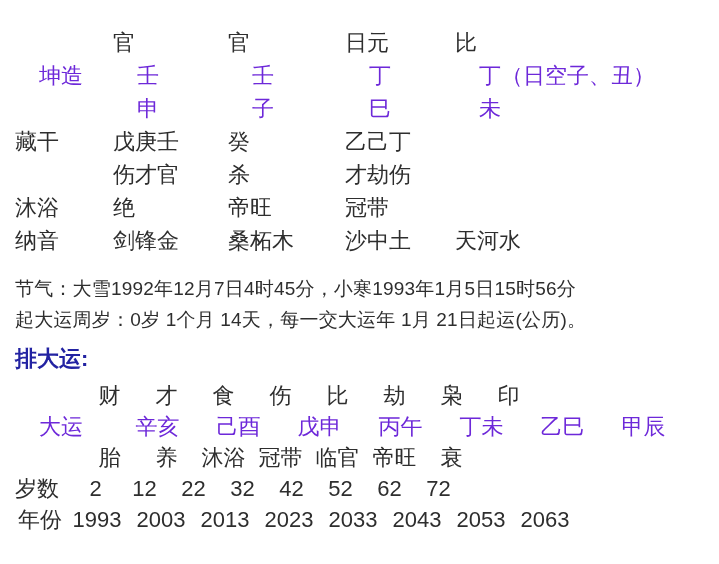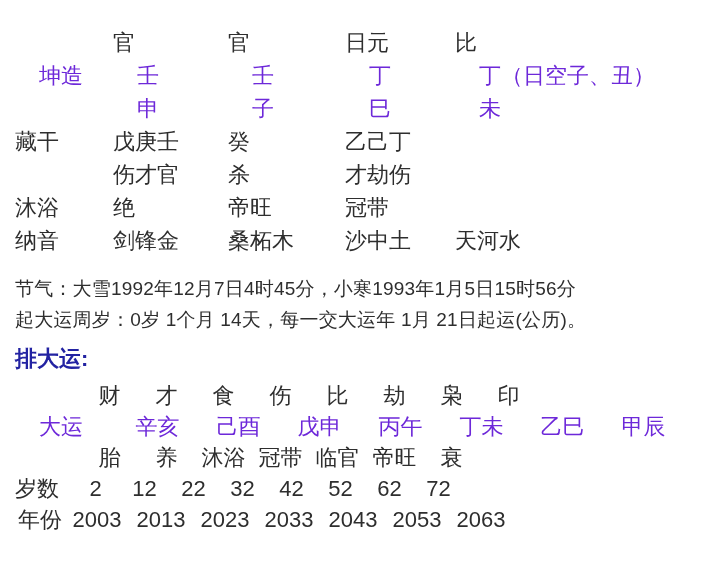--- a/index.html
+++ b/index.html
@@ -167,20 +167,21 @@
     <span class="slot">22</span>
     <span class="slot">32</span>
     <span class="slot">42</span>
     <span class="slot">52</span>
     <span class="slot">62</span>
     <span class="slot">72</span>
   </div>
 
   <div class="drow years-row">
     <span class="dlbl">年份</span>
+    <span class="slot">1993</span>
     <span class="slot">2003</span>
     <span class="slot">2013</span>
     <span class="slot">2023</span>
     <span class="slot">2033</span>
     <span class="slot">2043</span>
     <span class="slot">2053</span>
     <span class="slot">2063</span>
   </div>
 
 </div>

